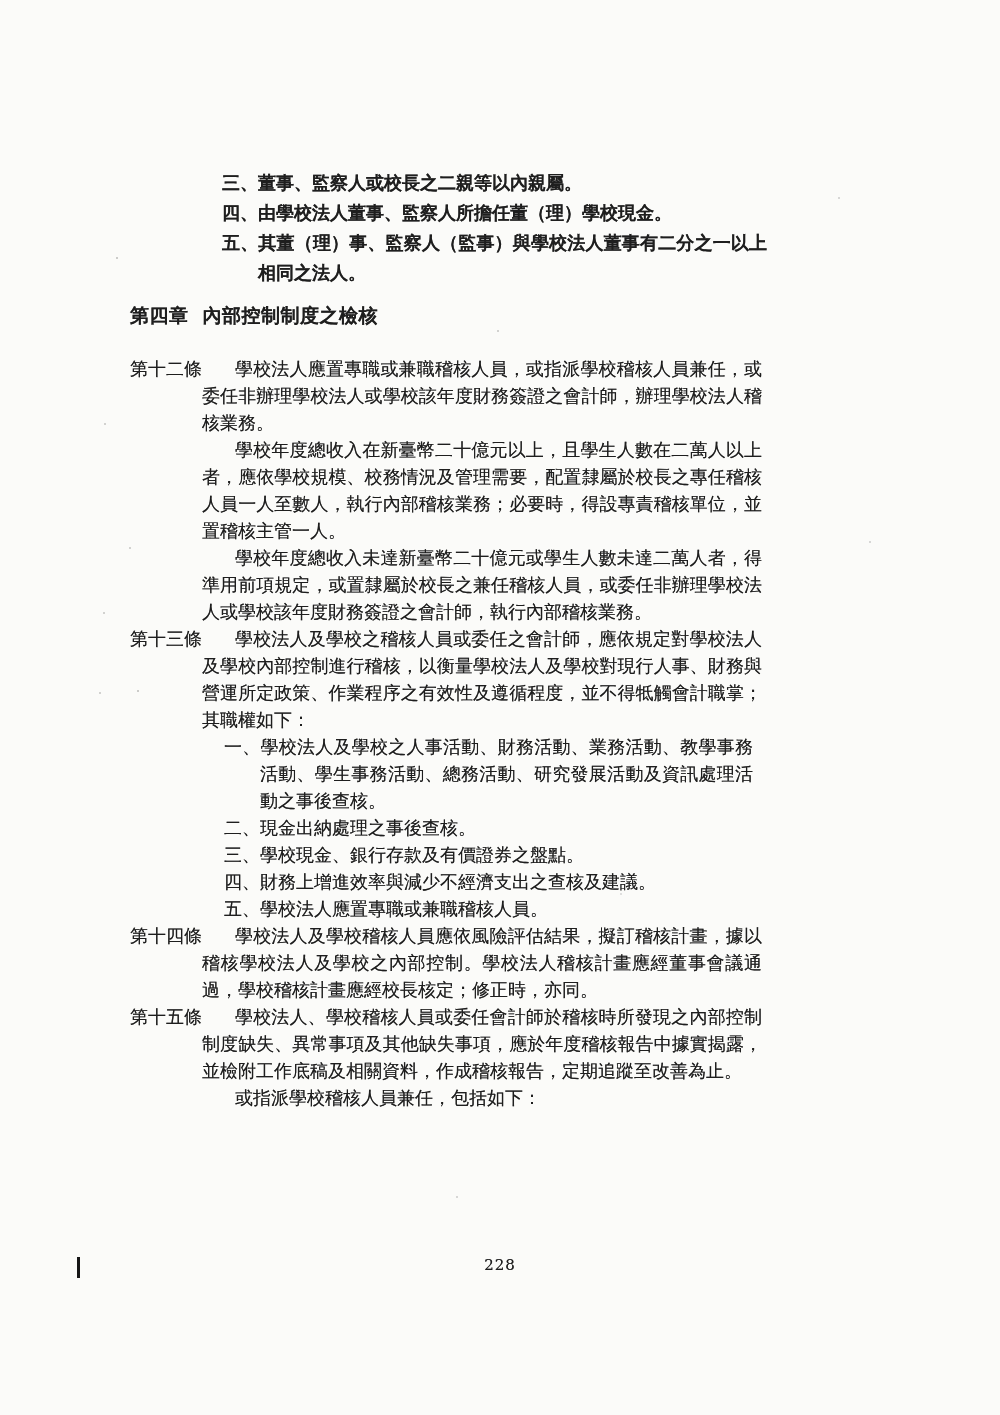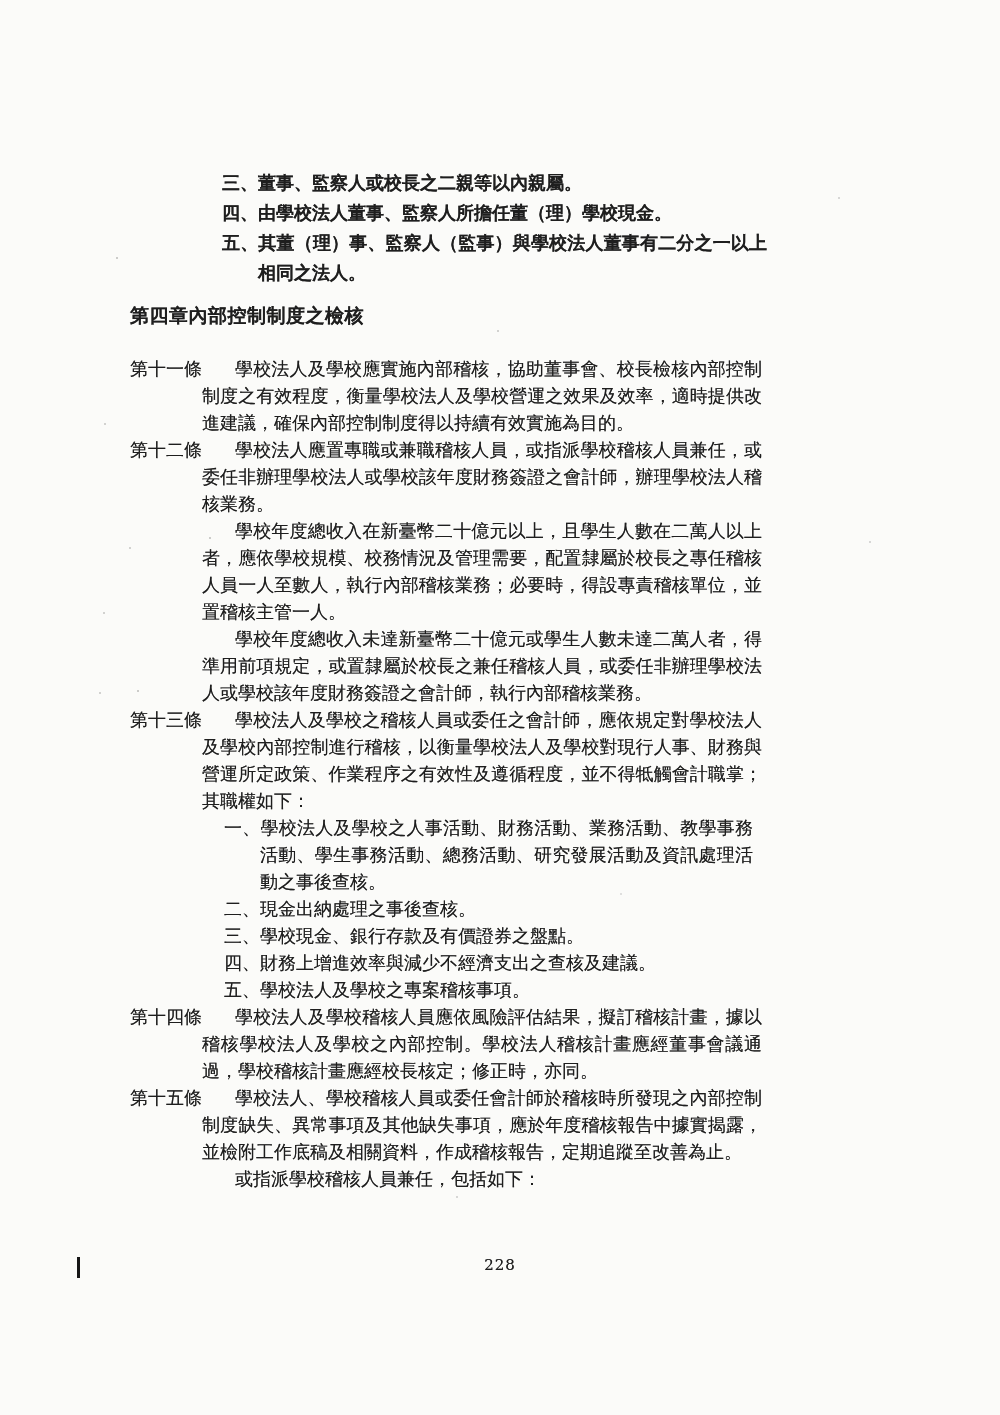--- a/index.html
+++ b/index.html
@@ -20,21 +20,21 @@
     font-size: 18px; line-height: 30px;
   }
   .hang36 { padding-left: 36px; text-indent: -36px; text-align: justify; font-weight: bold; }
 
   
   .chapter {
     position: absolute; left: 130px; top: 303px;
     font-size: 19px; font-weight: bold; letter-spacing: 0.5px;
     white-space: nowrap;
   }
-  .chapter-title { }
+  .chapter-title { margin-left: 14px; }
 
   
   .articles {
     position: absolute; left: 202px; top: 355px; width: 560px;
     font-size: 18px; line-height: 27px;
   }
   .article { position: relative; }
   .art-num {
     position: absolute; left: -72px; top: 0;
     white-space: nowrap; letter-spacing: 0;
@@ -66,41 +66,37 @@
     <div class="hang36"><span>四、</span><span>由學校法人董事、監察人所擔任董（理）學校現金。</span></div>
     <div class="hang36"><span>五、</span><span>其董（理）事、監察人（監事）與學校法人董事有二分之一以上相同之法人。</span></div>
   </div>
 
   <div class="chapter txt">
     <span>第四章</span><span class="chapter-title">內部控制制度之檢核</span>
   </div>
 
   <div class="articles txt">
 
-    <div class="article">
-      <span class="art-num">第十一條</span>
-      <p class="para">學校法人及學校應實施內部稽核，協助董事會、校長檢核內部控制制度之有效程度，衡量學校法人及學校營運之效果及效率，適時提供改進建議，確保內部控制制度得以持續有效實施為目的。</p>
-    </div>
 
     <div class="article">
       <span class="art-num">第十二條</span>
       <p class="para">學校法人應置專職或兼職稽核人員，或指派學校稽核人員兼任，或委任非辦理學校法人或學校該年度財務簽證之會計師，辦理學校法人稽核業務。</p>
       <p class="para">學校年度總收入在新臺幣二十億元以上，且學生人數在二萬人以上者，應依學校規模、校務情況及管理需要，配置隸屬於校長之專任稽核人員一人至數人，執行內部稽核業務；必要時，得設專責稽核單位，並置稽核主管一人。</p>
       <p class="para">學校年度總收入未達新臺幣二十億元或學生人數未達二萬人者，得準用前項規定，或置隸屬於校長之兼任稽核人員，或委任非辦理學校法人或學校該年度財務簽證之會計師，執行內部稽核業務。</p>
     </div>
 
     <div class="article">
       <span class="art-num">第十三條</span>
       <p class="para">學校法人及學校之稽核人員或委任之會計師，應依規定對學校法人及學校內部控制進行稽核，以衡量學校法人及學校對現行人事、財務與營運所定政策、作業程序之有效性及遵循程度，並不得牴觸會計職掌；其職權如下：</p>
       <div class="clauses">
         <div class="clause"><span>一、</span><span>學校法人及學校之人事活動、財務活動、業務活動、教學事務活動、學生事務活動、總務活動、研究發展活動及資訊處理活動之事後查核。</span></div>
         <div class="clause"><span>二、</span><span>現金出納處理之事後查核。</span></div>
         <div class="clause"><span>三、</span><span>學校現金、銀行存款及有價證券之盤點。</span></div>
         <div class="clause"><span>四、</span><span>財務上增進效率與減少不經濟支出之查核及建議。</span></div>
-        <div class="clause"><span>五、</span><span>學校法人及學校之專案稽核事項。</span></div>
+        <div class="clause"><span>五、</span><span>學校法人應置專職或兼職稽核人員。</span></div>
       </div>
     </div>
 
     <div class="article">
       <span class="art-num">第十四條</span>
       <p class="para">學校法人及學校稽核人員應依風險評估結果，擬訂稽核計畫，據以稽核學校法人及學校之內部控制。學校法人稽核計畫應經董事會議通過，學校稽核計畫應經校長核定；修正時，亦同。</p>
     </div>
 
     <div class="article">
       <span class="art-num">第十五條</span>

